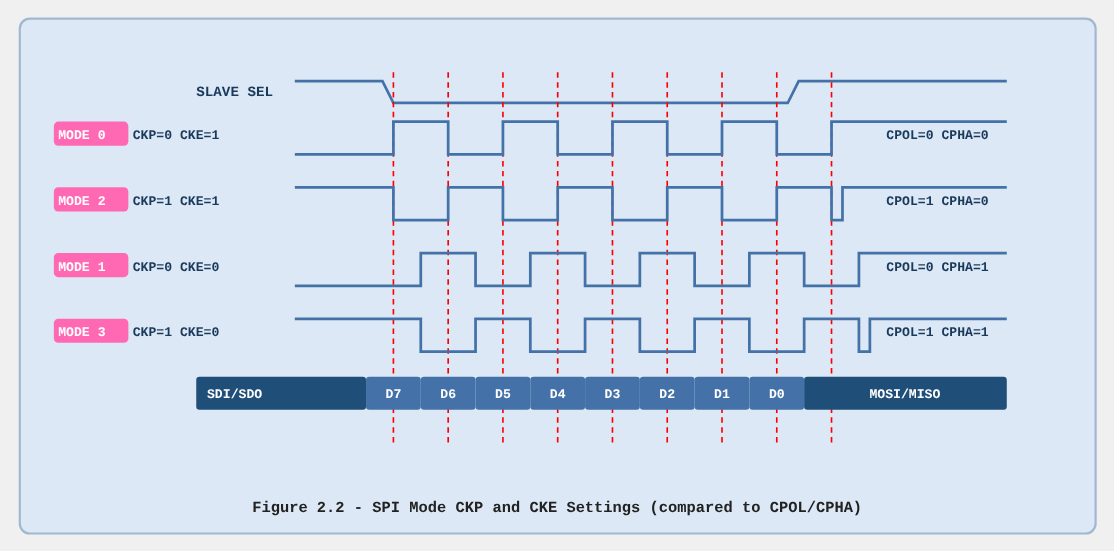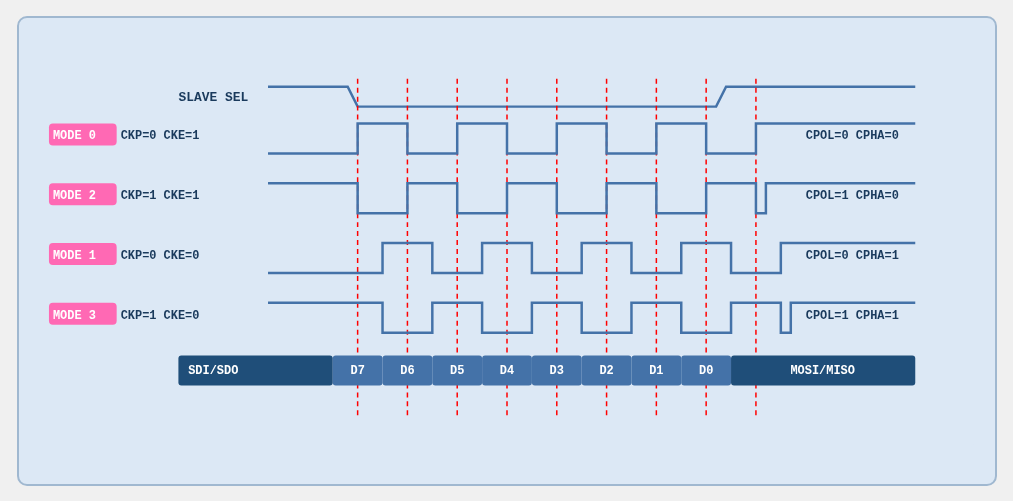--- a/index.html
+++ b/index.html
@@ -119,14 +119,15 @@
       <text x="620" y="317" font-family="Courier New" font-size="12" font-weight="bold" fill="white" text-anchor="middle">D1</text>
 
       <rect x="645" y="298" width="50" height="30" rx="3" fill="#4472a8"></rect>
       <text x="670" y="317" font-family="Courier New" font-size="12" font-weight="bold" fill="white" text-anchor="middle">D0</text>
 
       <rect x="695" y="298" width="185" height="30" rx="3" fill="#1f4e79"></rect>
       <text x="787" y="317" font-family="Courier New" font-size="12" font-weight="bold" fill="white" text-anchor="middle">MOSI/MISO</text>
 
     </svg>
 
+    <div class="caption">Figure 2.2 - SPI Mode CKP and CKE Settings (compared to CPOL/CPHA)</div>
   </div>
 </div>
 
 </body></html>

